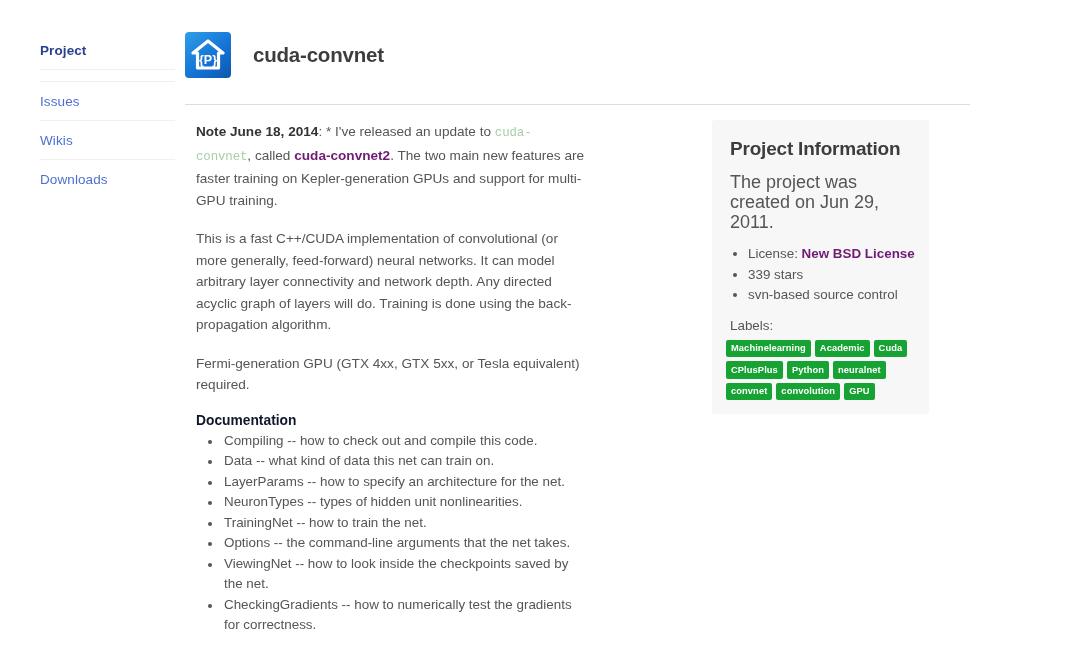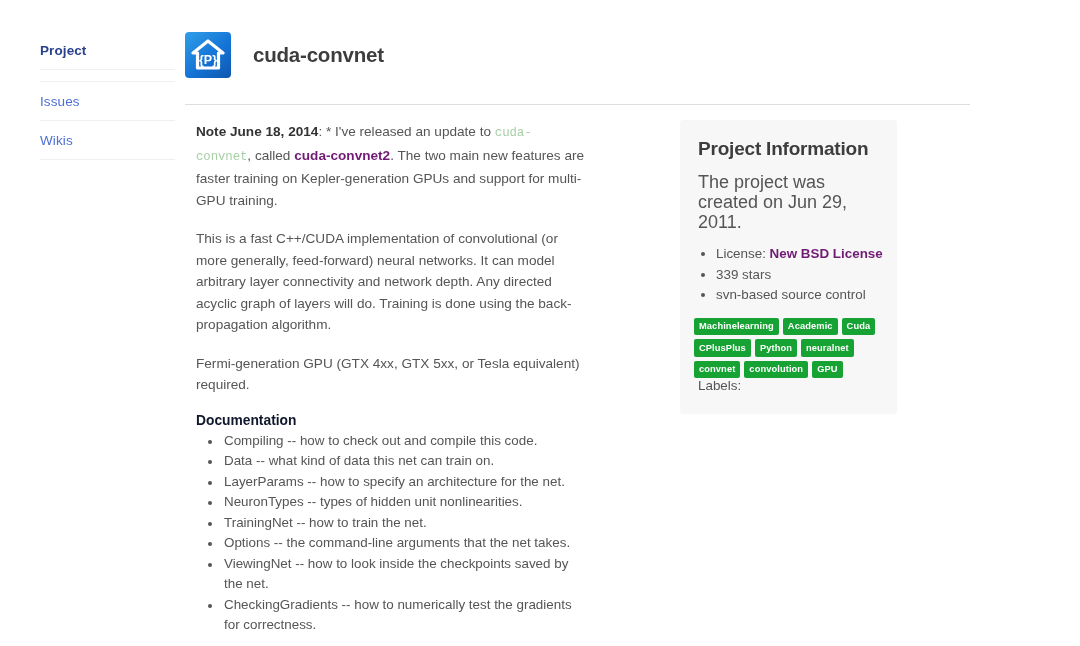--- a/index.html
+++ b/index.html
@@ -126,21 +126,21 @@
     line-height: 20.5px;
     color: #555555;
     margin: 0;
     padding-left: 2px;
   }
   #doc-list li::marker { color: #555555; font-size: 12px; }
 
   
   #info-panel {
     position: absolute;
-    left: 680px;
+    left: 712px;
     top: 120px;
     width: 217px;
     background: #f7f7f7;
     border-radius: 3px;
     padding: 18px 0 14px 0;
     box-sizing: border-box;
   }
   #info-title {
     font-size: 19px;
     font-weight: bold;
@@ -199,20 +199,21 @@
 <div id="page">
 
   <nav id="left-nav">
     <div class="nav-item active">Project</div>
     <div class="nav-sep"></div>
     <div class="nav-sep"></div>
     <div class="nav-item">Issues</div>
     <div class="nav-sep"></div>
     <div class="nav-item">Wikis</div>
     <div class="nav-sep"></div>
+    <div class="nav-item">Downloads</div>
   </nav>
 
   <div id="project-header">
     <div id="project-logo">
       <svg width="34" height="32" viewBox="0 0 34 32" aria-hidden="true">
         <path d="M17 2 L32 14 L27.5 14 L27.5 29 L6.5 29 L6.5 14 L2 14 Z" fill="none" stroke="#ffffff" stroke-width="3.2" stroke-linejoin="round"></path>
         <text x="17" y="25" text-anchor="middle" font-family="Liberation Sans, sans-serif" font-size="12.5" font-weight="bold" fill="#ffffff">{P}</text>
       </svg>
     </div>
     <div id="project-title">cuda-convnet</div>
@@ -248,28 +249,28 @@
   <aside id="info-panel">
     <h2 id="info-title">Project Information</h2>
     <p id="info-created">The project was created on Jun 29, 2011.</p>
 
     <ul id="info-list">
       <li><span>License: </span><a class="link">New BSD License</a></li>
       <li>339 stars</li>
       <li>svn-based source control</li>
     </ul>
 
+    <div id="labels-heading">Labels:</div>
+
     <div id="labels-wrap">
       <span class="label-chip">Machinelearning</span>
       <span class="label-chip">Academic</span>
       <span class="label-chip">Cuda</span>
       <span class="label-chip">CPlusPlus</span>
       <span class="label-chip">Python</span>
       <span class="label-chip">neuralnet</span>
       <span class="label-chip">convnet</span>
       <span class="label-chip">convolution</span>
       <span class="label-chip">GPU</span>
     </div>
-
-    <div id="labels-heading">Labels:</div>
   </aside>
 
 </div>
 
 </body></html>

